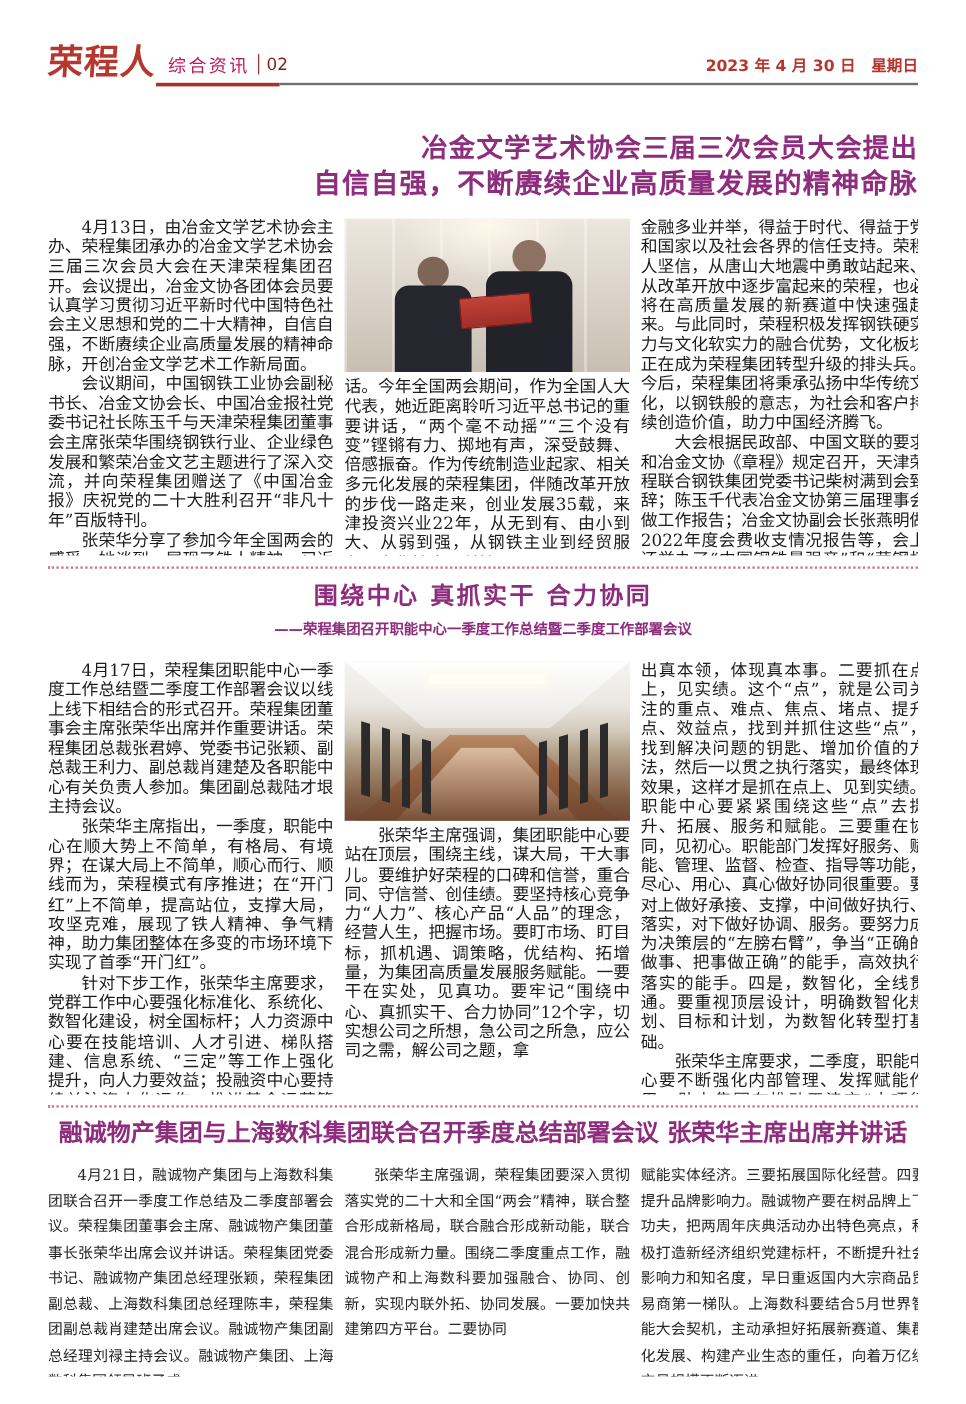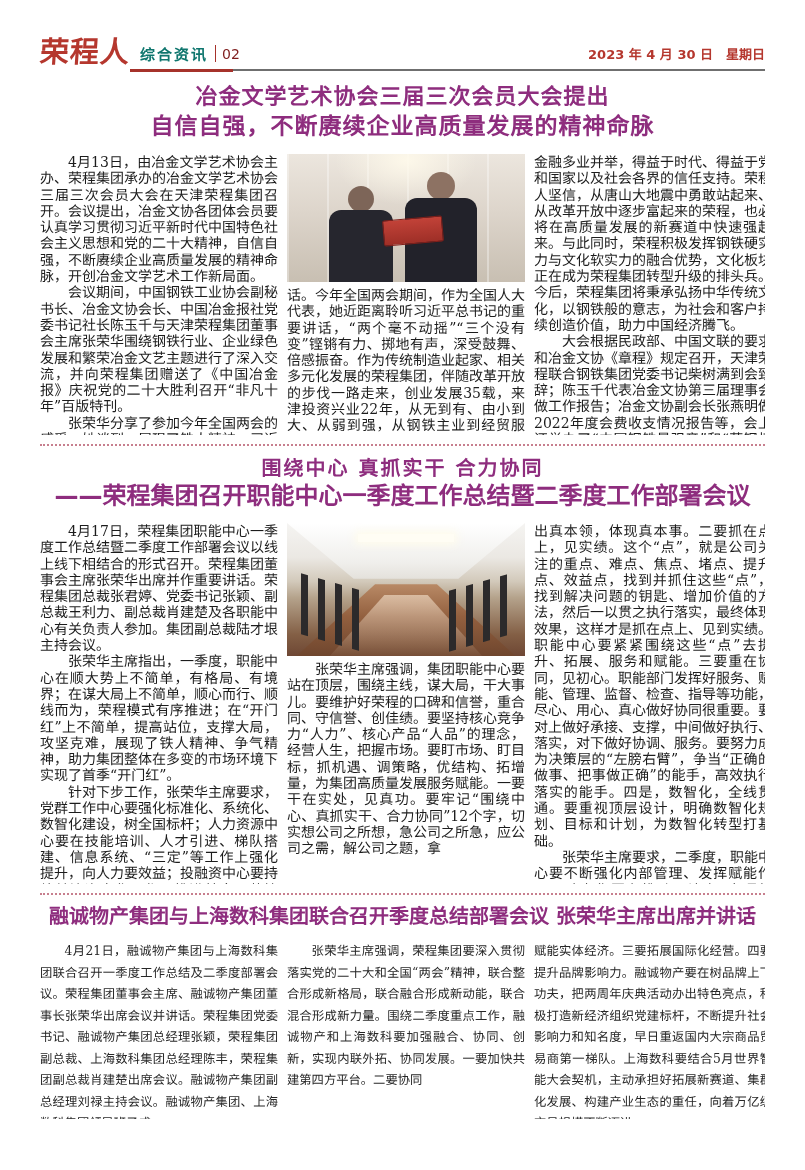--- a/index.html
+++ b/index.html
@@ -14,46 +14,46 @@
   .masthead { position:relative; height:30px; }
   .mast-row { display:flex; align-items:flex-end; height:100%; }
   .logo {
     font-family:"DejaVu Serif","Liberation Serif",serif;
     font-weight:bold; font-size:29px; line-height:28px; color:#b5372e;
     letter-spacing:1px; transform:skewX(-4deg); white-space:nowrap;
   }
   .section-block { display:flex; align-items:center; margin-left:10px; padding-bottom:2px; }
   .section-title {
     font-family:"DejaVu Sans","Liberation Sans",sans-serif;
-    font-weight:bold; font-size:15px; color:#0f766e; letter-spacing:2px;
+    font-weight:normal; font-size:15px; color:#be185d; letter-spacing:2px;
   }
   .section-divider { width:1px; height:17px; background:#a6322b; margin:0 6px 0 7px; }
   .page-number {
     font-family:"DejaVu Sans","Liberation Sans",sans-serif;
     font-size:14px; color:#7f1d1d;
   }
   .mast-spacer { flex:1; }
   .issue-date {
     font-family:"DejaVu Sans","Liberation Sans",sans-serif;
     font-weight:bold; font-size:13px; color:#b5372e; padding-bottom:3px; white-space:nowrap;margin-top:48px;
   }
   .rule-red  { position:absolute; bottom:-6px; left:90px;  width:103px; height:3px; background:#a6322b; }
   .rule-gray { position:absolute; bottom:-5px; left:193px; right:0; height:2px; background:#6f6f6f; }
 
   
   .headline {
     text-align:center; color:#8e2d7e;
     font-family:"DejaVu Sans","Liberation Sans",sans-serif; font-weight:bold;
   }
-  .h-a1 { margin-top:16px; }
+  .h-a1 { margin-top:44px;text-align:right; }
   .h-a1 .l1 { font-size:22px; line-height:29px; letter-spacing:1px; }
   .h-a1 .l2 { font-size:23px; line-height:31px; letter-spacing:1px; }
   .h-a2 { margin-top:9px; }
   .h-a2 .l1 { font-size:20px; line-height:27px; letter-spacing:2px; }
-  .h-a2 .l2 { font-size:24px; line-height:29px; }
+  .h-a2 .l2 { font-size:12px; line-height:29px; }
   .h-a3 { margin-top:7px; font-size:20px; line-height:28px; }
 
   
   .cols { display:flex; gap:9px; margin-top:12px; overflow:hidden; }
   .col { width:238px; flex:0 0 238px; overflow:hidden; text-align:justify; }
   .a1 .col, .a2 .col { font-size:14px; line-height:16.3px; }
   .a1.cols { height:281px; }
   .a2.cols { height:361px; }
   .a3.cols { height:178px; margin-top:11px; }
   .a3 .col { font-size:12.3px; line-height:21.5px; color:#262626; }

